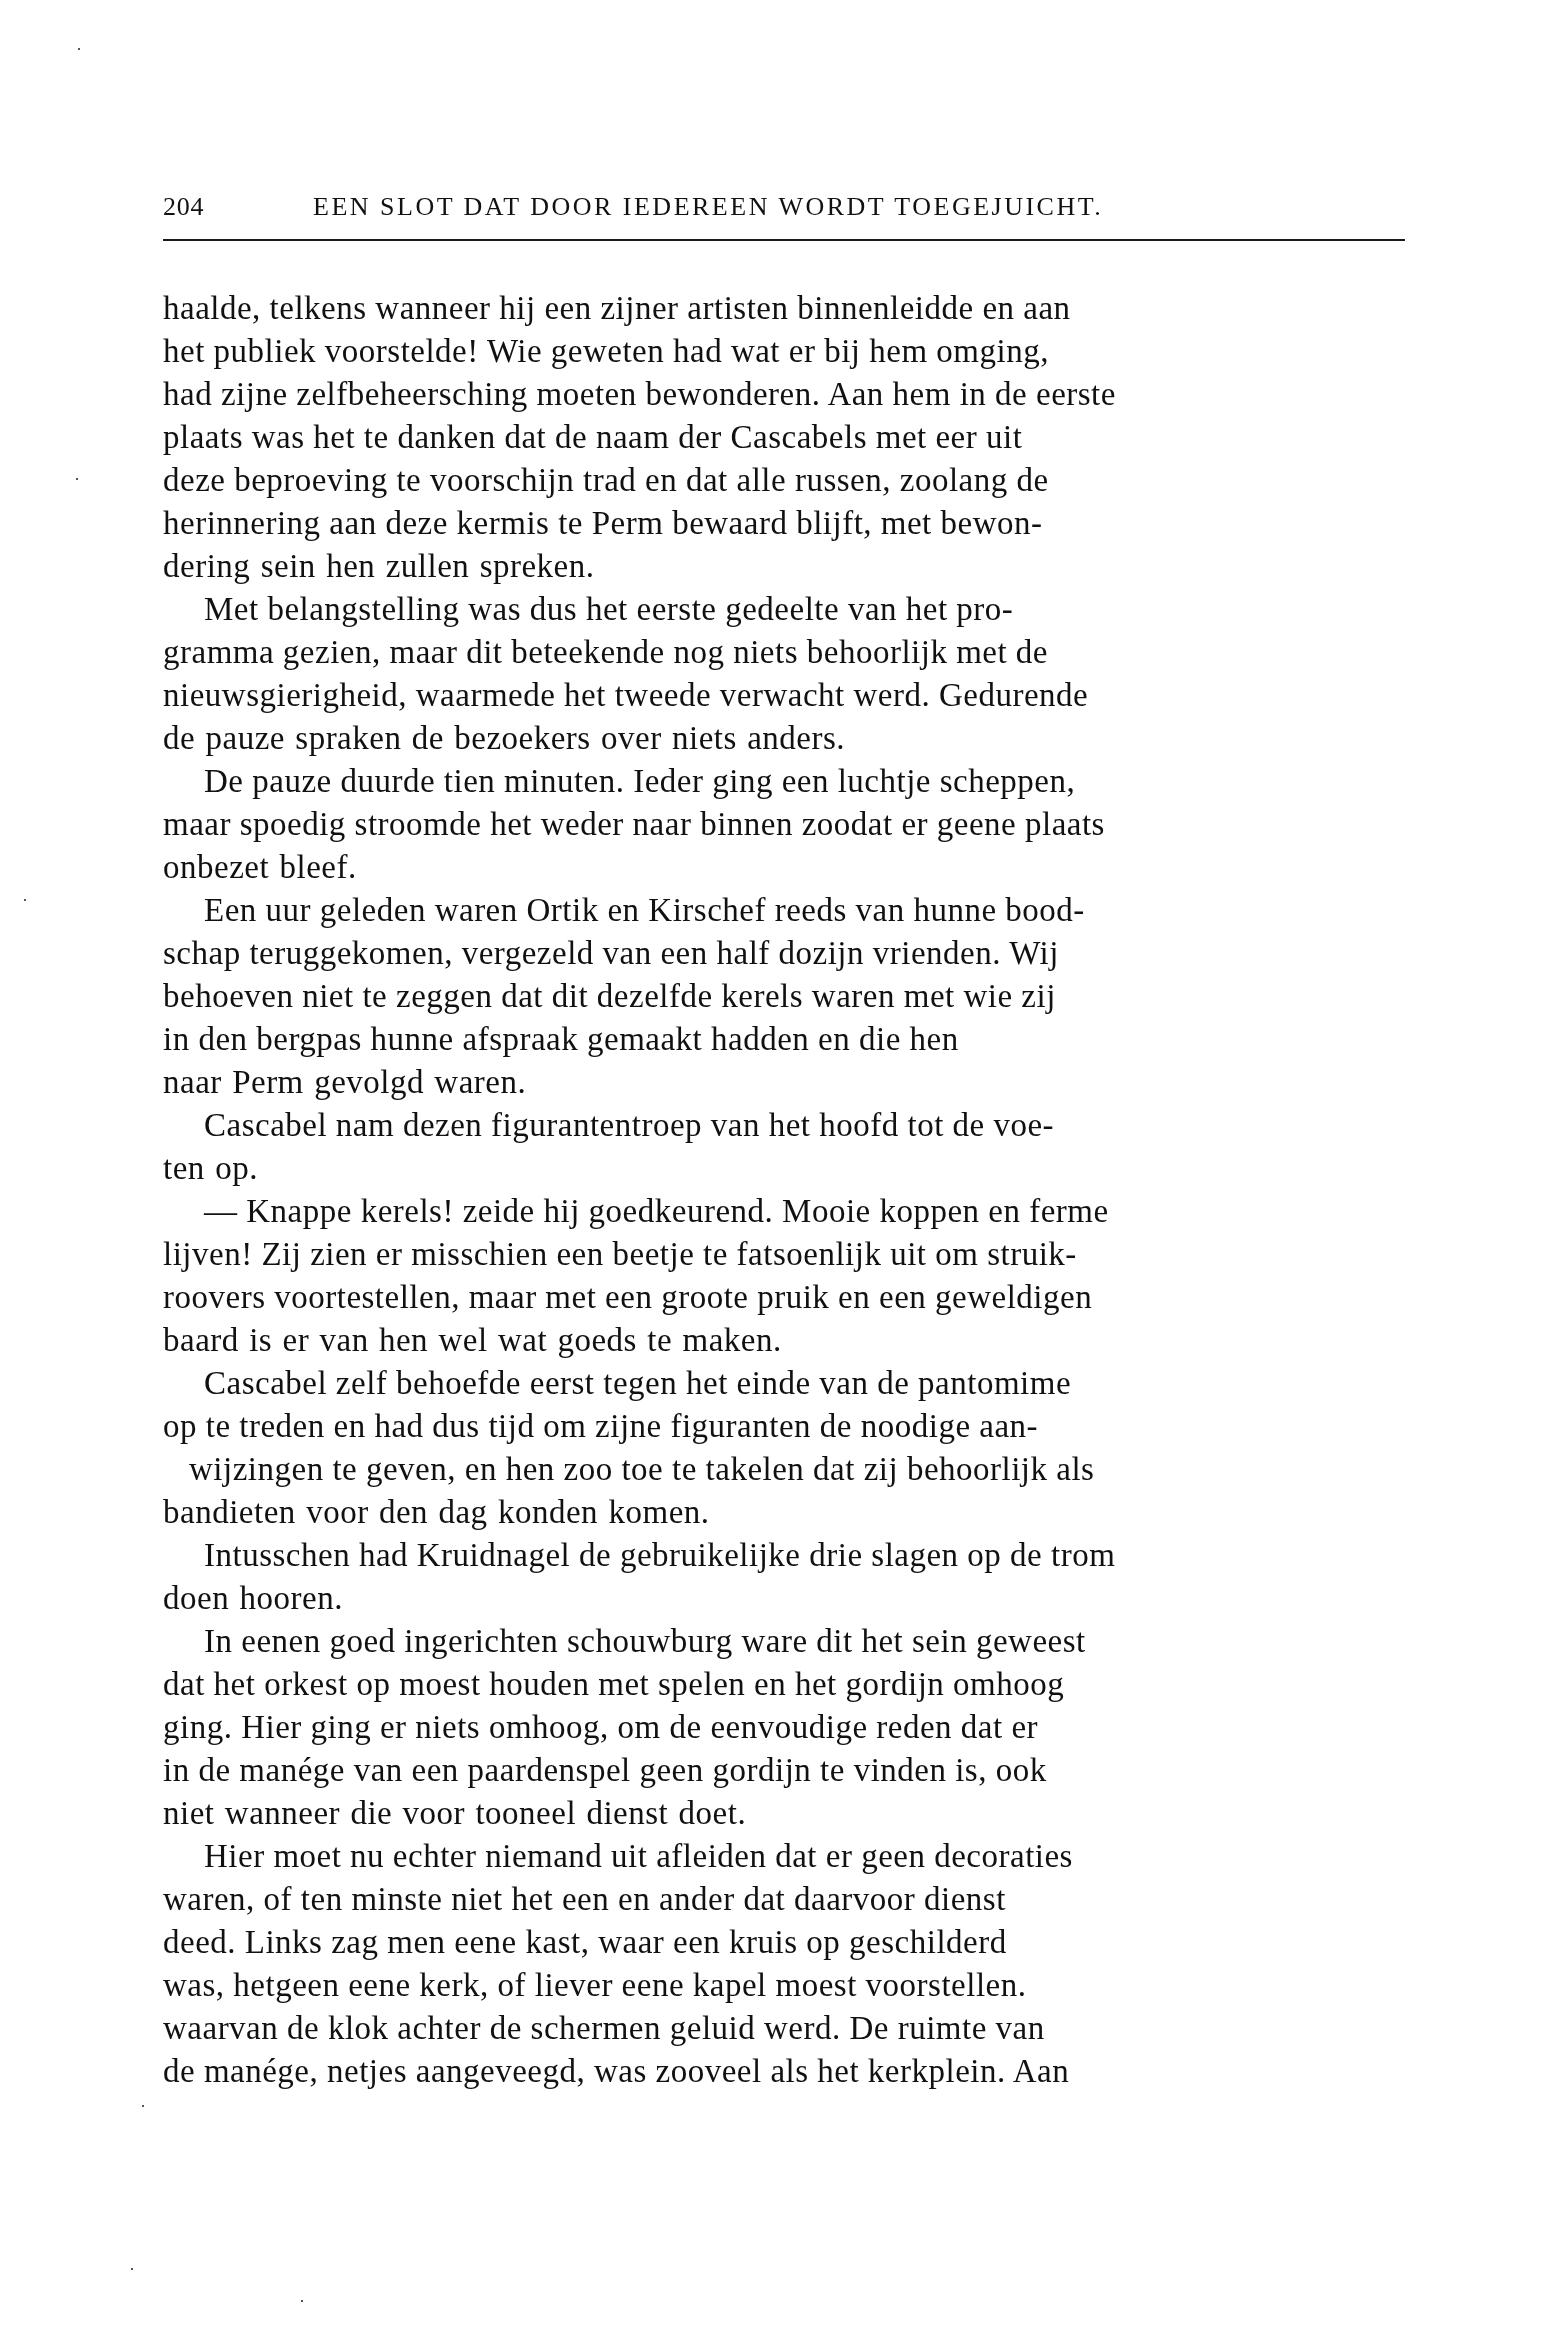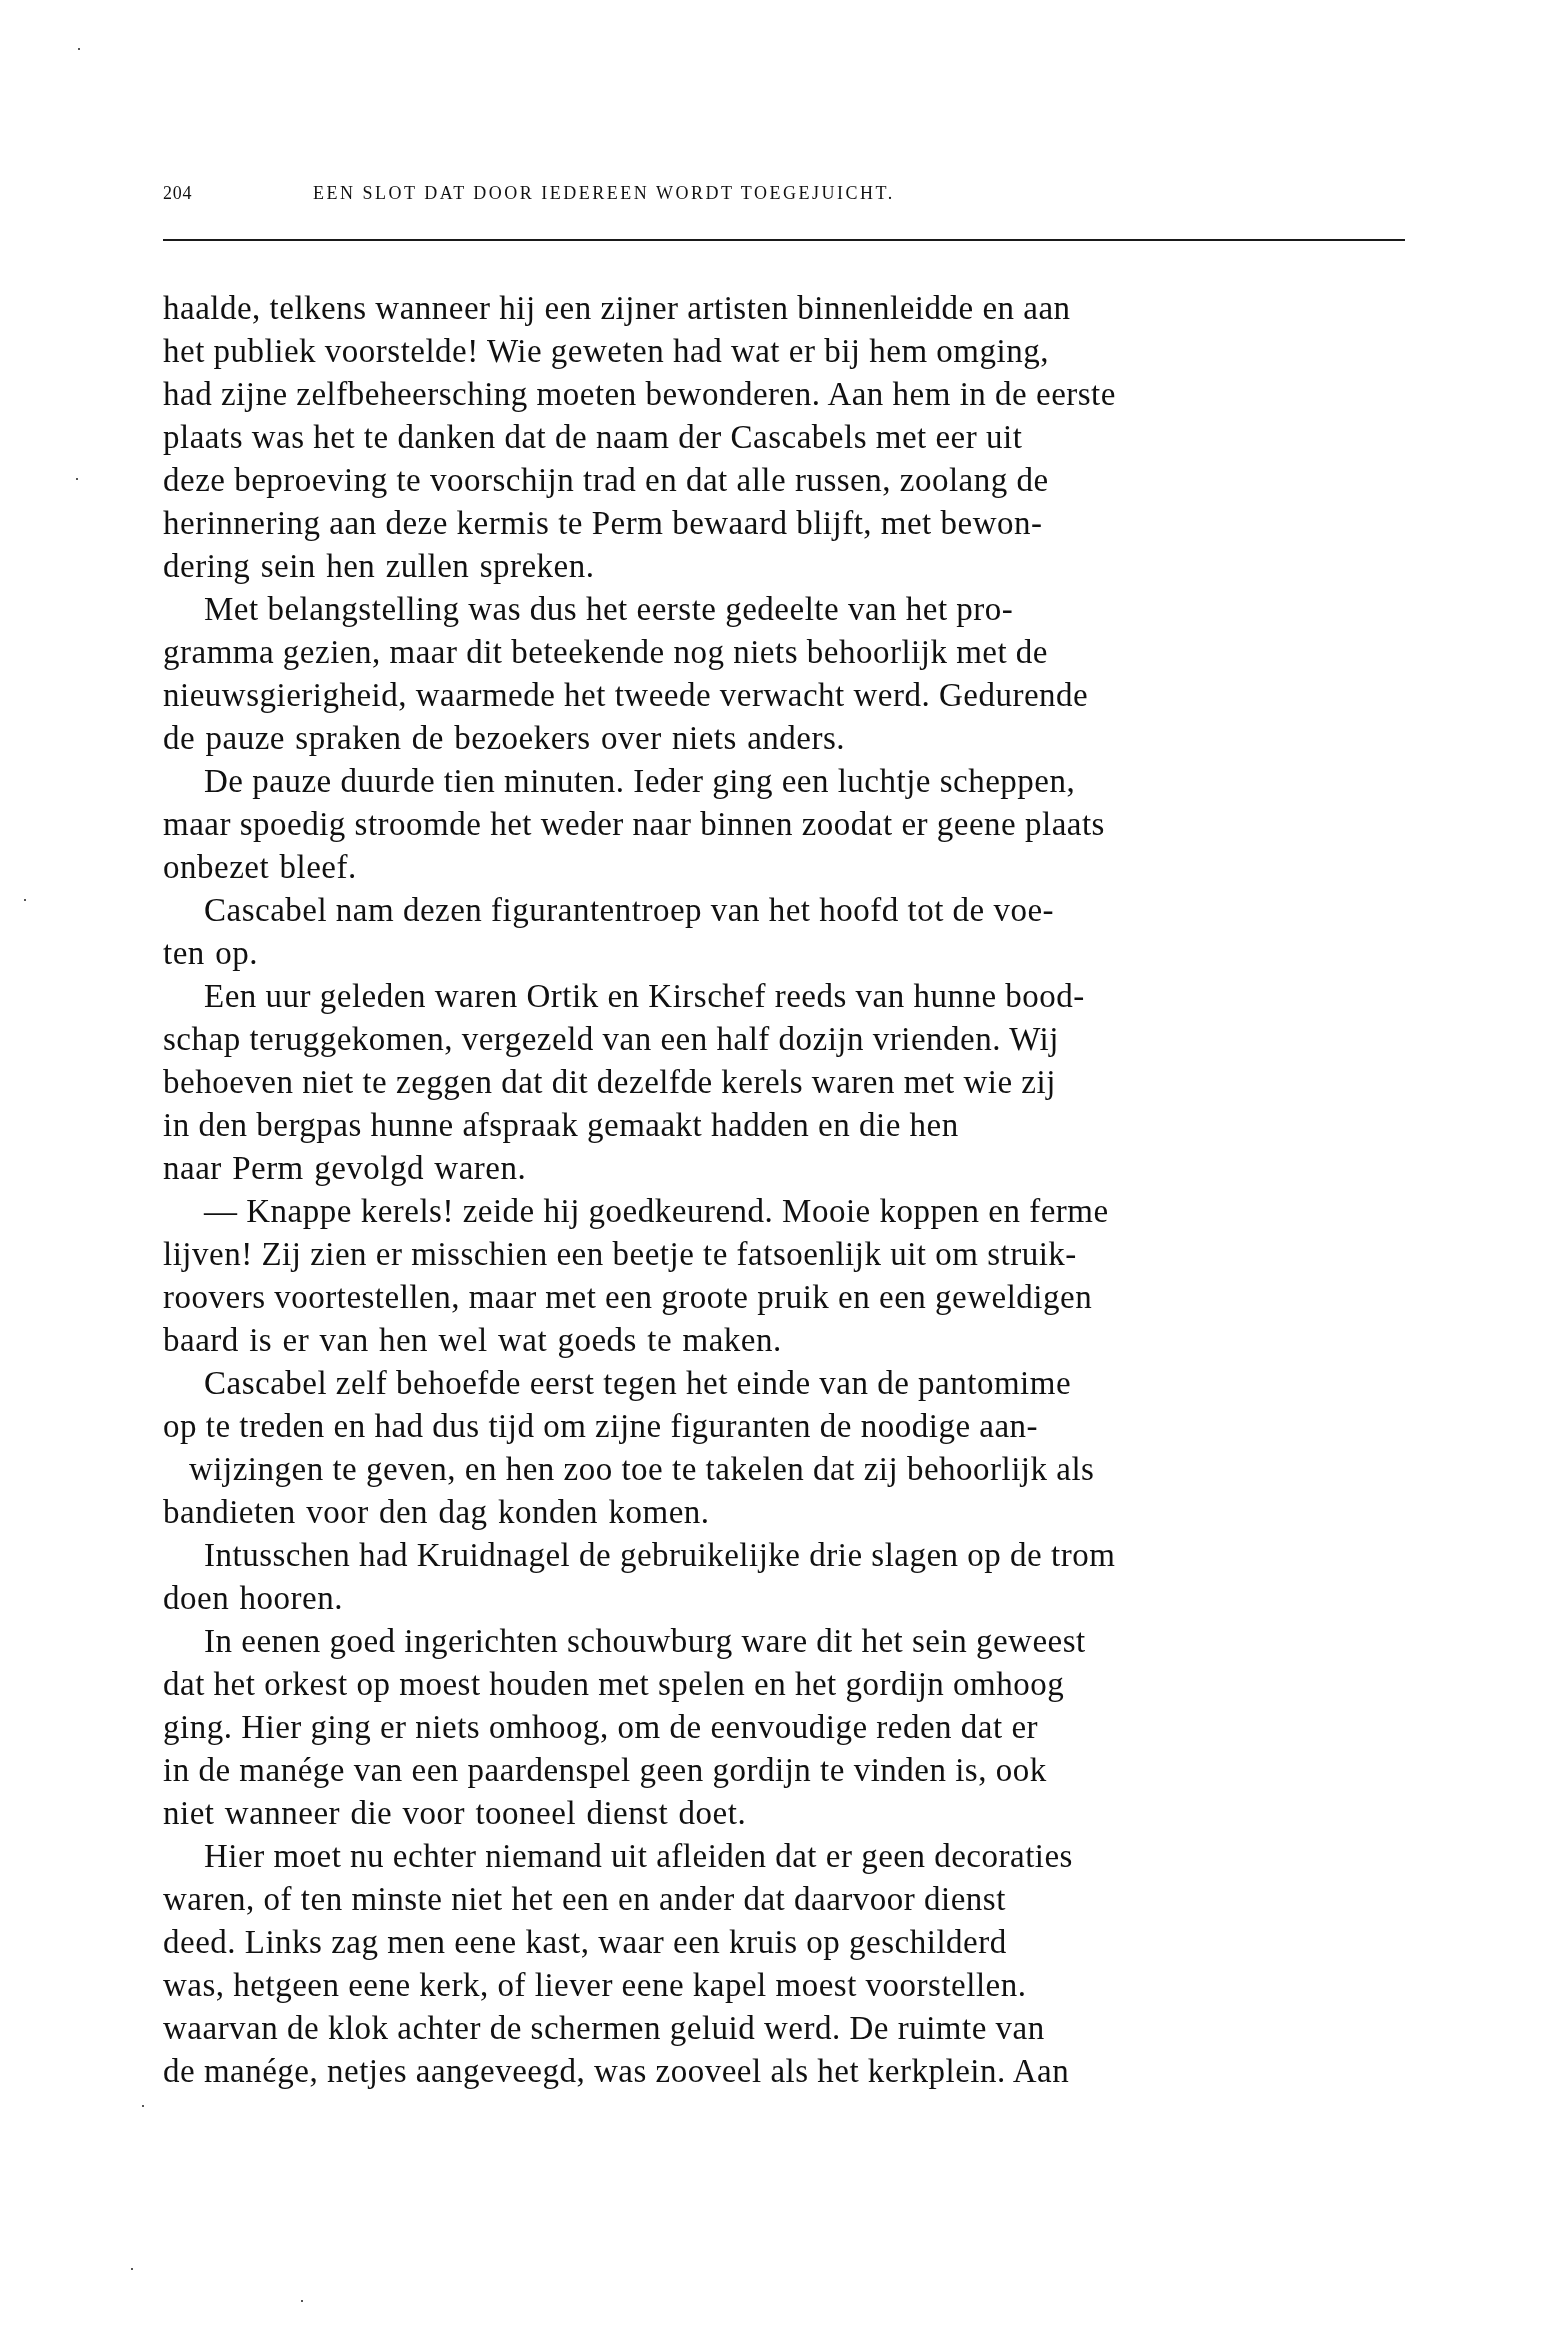--- a/index.html
+++ b/index.html
@@ -11,24 +11,24 @@
       width: 1564px;
       height: 2330px;
       position: relative;
       overflow: hidden;
       color: #111111;
       font-family: "Liberation Serif", "DejaVu Serif", serif;
     }
     .running-head {
       position: absolute;
       left: 163px;
-      top: 177px;
+      top: 191px;
       width: 1242px;
       height: 32px;
-      font-size: 18px;
+      font-size: 26px;
       line-height: 32px;
       letter-spacing: 2.5px;
       white-space: nowrap;
     }
     .running-head .folio {
       position: absolute;
       left: 0;
       top: 0;
       letter-spacing: 0.8px;
     }
@@ -101,29 +101,29 @@
       <span class="line" style="word-spacing: 0px; text-align: left; text-align-last: left;">gramma gezien, maar dit beteekende nog niets behoorlijk met de</span>
       <span class="line" style="word-spacing: 0px; text-align: left; text-align-last: left;">nieuwsgierigheid, waarmede het tweede verwacht werd. Gedurende</span>
       <span class="line last">de pauze spraken de bezoekers over niets anders.</span>
     </div>
     <div>
       <span class="line indent" style="word-spacing: 0px; text-align: left; text-align-last: left;">De pauze duurde tien minuten. Ieder ging een luchtje scheppen,</span>
       <span class="line" style="word-spacing: 0px; text-align: left; text-align-last: left;">maar spoedig stroomde het weder naar binnen zoodat er geene plaats</span>
       <span class="line last">onbezet bleef.</span>
     </div>
     <div>
-      <span class="line indent" style="word-spacing: 0px; text-align: left; text-align-last: left;">Cascabel nam dezen figurantentroep van het hoofd tot de voe-</span>
-      <span class="line last">ten op.</span>
-    </div>
-    <div>
       <span class="line indent" style="word-spacing: 0px; text-align: left; text-align-last: left;">Een uur geleden waren Ortik en Kirschef reeds van hunne bood-</span>
       <span class="line" style="word-spacing: 0px; text-align: left; text-align-last: left;">schap teruggekomen, vergezeld van een half dozijn vrienden. Wij</span>
       <span class="line" style="word-spacing: 0px; text-align: left; text-align-last: left;">behoeven niet te zeggen dat dit dezelfde kerels waren met wie zij</span>
       <span class="line" style="word-spacing: 0px; text-align: left; text-align-last: left;">in den bergpas hunne afspraak gemaakt hadden en die hen</span>
       <span class="line last">naar Perm gevolgd waren.</span>
+    </div>
+    <div>
+      <span class="line indent" style="word-spacing: 0px; text-align: left; text-align-last: left;">Cascabel nam dezen figurantentroep van het hoofd tot de voe-</span>
+      <span class="line last">ten op.</span>
     </div>
     <div>
       <span class="line indent" style="word-spacing: 0px; text-align: left; text-align-last: left;">— Knappe kerels! zeide hij goedkeurend. Mooie koppen en ferme</span>
       <span class="line" style="word-spacing: 0px; text-align: left; text-align-last: left;">lijven! Zij zien er misschien een beetje te fatsoenlijk uit om struik-</span>
       <span class="line" style="word-spacing: 0px; text-align: left; text-align-last: left;">roovers voortestellen, maar met een groote pruik en een geweldigen</span>
       <span class="line last">baard is er van hen wel wat goeds te maken.</span>
     </div>
     <div>
       <span class="line indent" style="word-spacing: 0px; text-align: left; text-align-last: left;">Cascabel zelf behoefde eerst tegen het einde van de pantomime</span>
       <span class="line" style="word-spacing: 0px; text-align: left; text-align-last: left;">op te treden en had dus tijd om zijne figuranten de noodige aan-</span>

